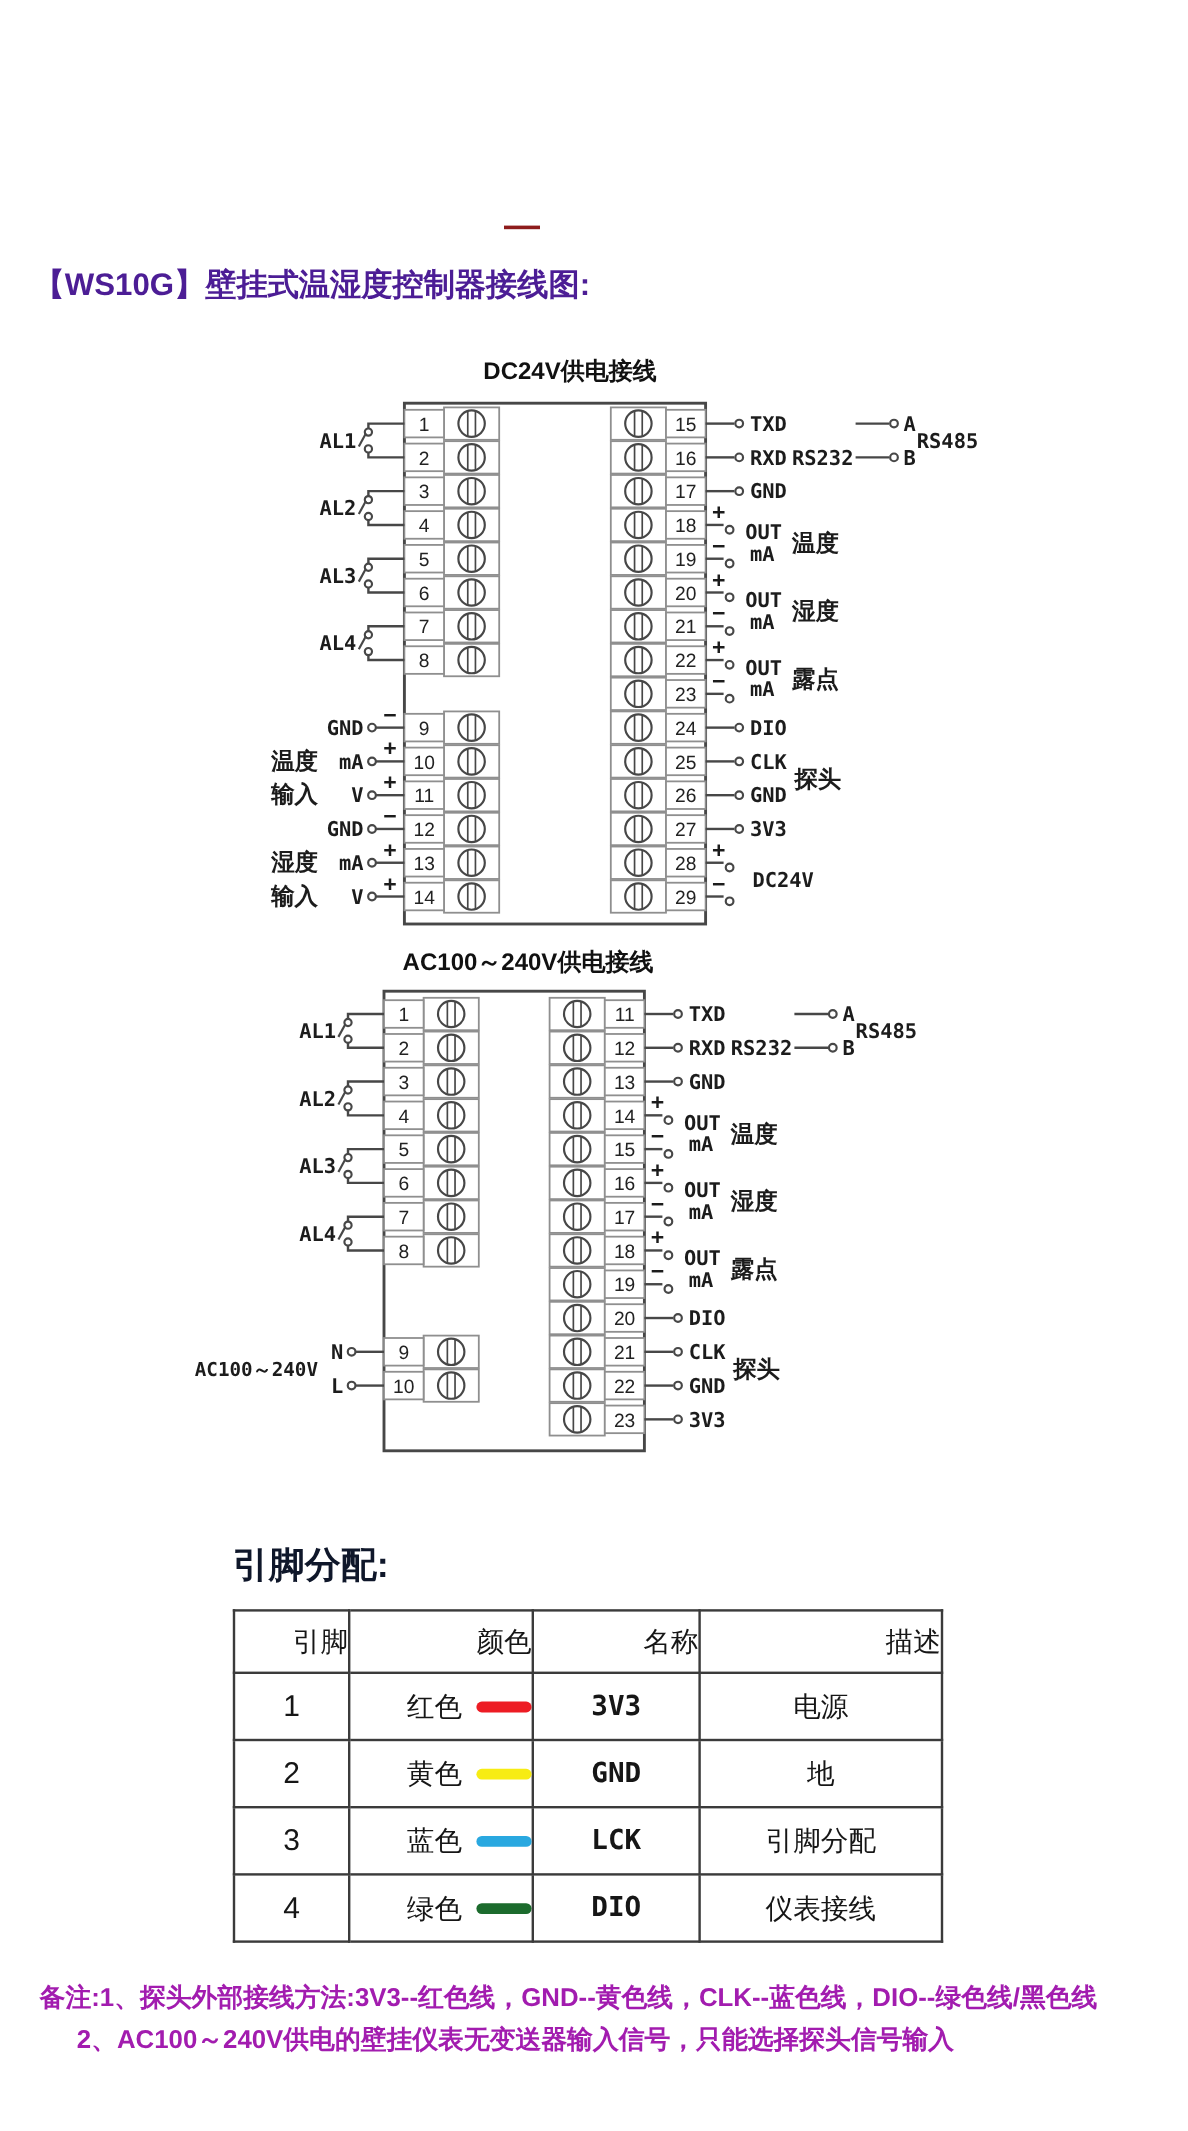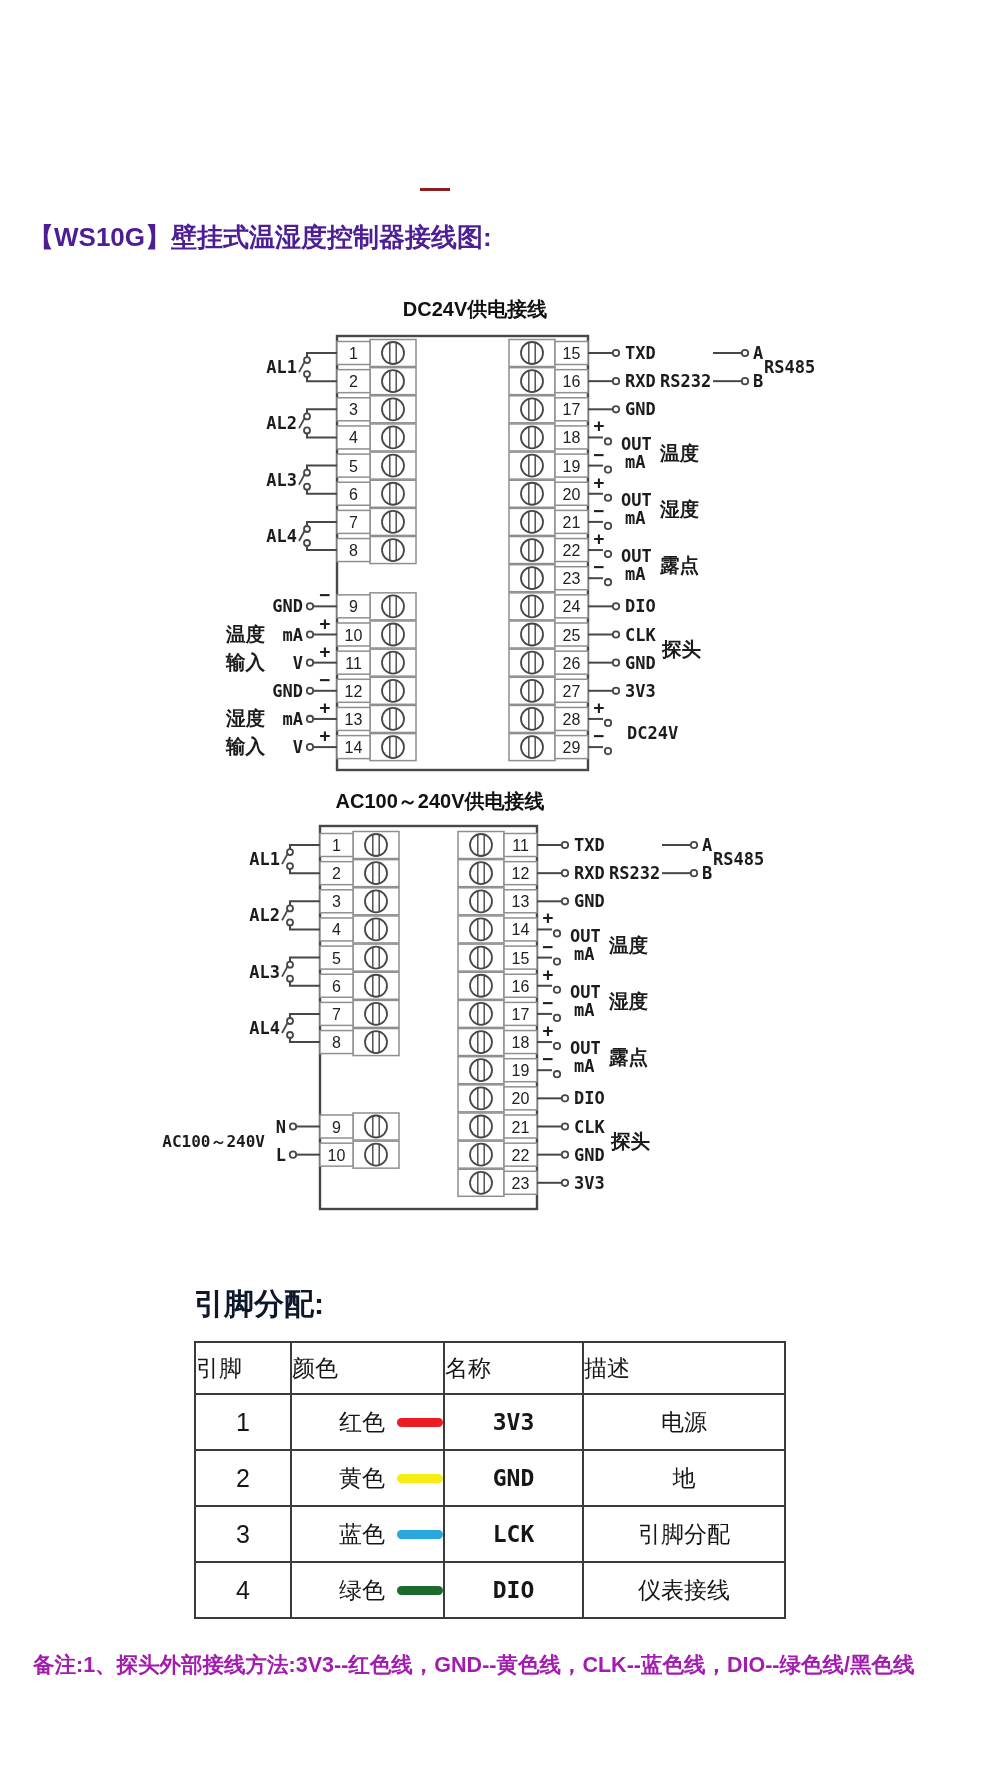--- a/index.html
+++ b/index.html
@@ -15,21 +15,21 @@
   .t-pin{font:700 17px "DejaVu Sans Mono",monospace;fill:#1c1c1c;}
   .t-sign{font:700 18px "DejaVu Sans Mono",monospace;fill:#1c1c1c;}
   .t-cn{font:600 19.5px "Liberation Sans",sans-serif;fill:#1c1c1c;}
   .t-cnb{font:700 16px "DejaVu Sans Mono",monospace;fill:#1c1c1c;}
   .t-title{font:700 20px "Liberation Sans",sans-serif;fill:#111;}
 
   .table-heading{position:absolute;top:1284px;left:194px;font-size:30px;font-weight:bold;color:#0f172a;}
   #pin-table{position:absolute;top:1341px;left:194px;border-collapse:collapse;table-layout:fixed;background:#fff;}
   .c1{width:96px}.c2{width:153px}.c3{width:139px}.c4{width:202px}
   #pin-table th,#pin-table td{border:2px solid #3b3b3b;padding:0;color:#161616;}
-  #pin-table th{height:50px;font-size:23px;font-weight:500;text-align:left;}
+  #pin-table th{height:50px;font-size:23px;font-weight:500;text-align:right;}
   #pin-table td{height:54px;}
   .td-pin{font-size:25px;text-align:center;}
   .td-color{font-size:23px;font-weight:500;text-align:right;white-space:nowrap;}
   .swatch{display:inline-block;width:46px;height:9px;border-radius:5px;margin-left:12px;vertical-align:3px;}
   .td-name{font:700 23px "DejaVu Sans Mono",monospace;text-align:center;}
   .td-desc{font-size:23px;font-weight:500;text-align:center;padding-left:16px;}
 
   .notes{position:absolute;top:1648px;left:33px;font-size:21.5px;font-weight:600;color:#a21caf;line-height:35px;}
   .note-line2{margin-left:31px;}
 </style>
@@ -607,14 +607,15 @@
           <td class="td-pin">4</td>
           <td class="td-color"><span>绿色</span><span class="swatch" style="background: rgb(28, 107, 45);"></span></td>
           <td class="td-name">DIO</td>
           <td class="td-desc">仪表接线</td>
         </tr>
       </tbody>
   </table>
 
   <div class="notes">
     <div class="note-line1">备注:1、探头外部接线方法:3V3--红色线，GND--黄色线，CLK--蓝色线，DIO--绿色线/黑色线</div>
+    <div class="note-line2">2、AC100～240V供电的壁挂仪表无变送器输入信号，只能选择探头信号输入</div>
   </div>
 </div>
 
 </body></html>

